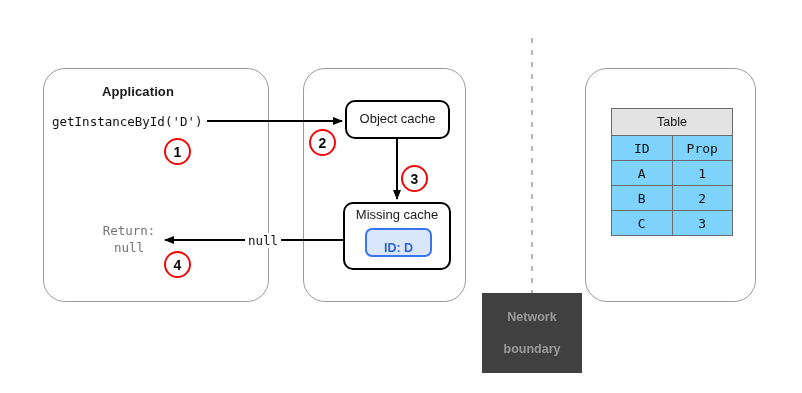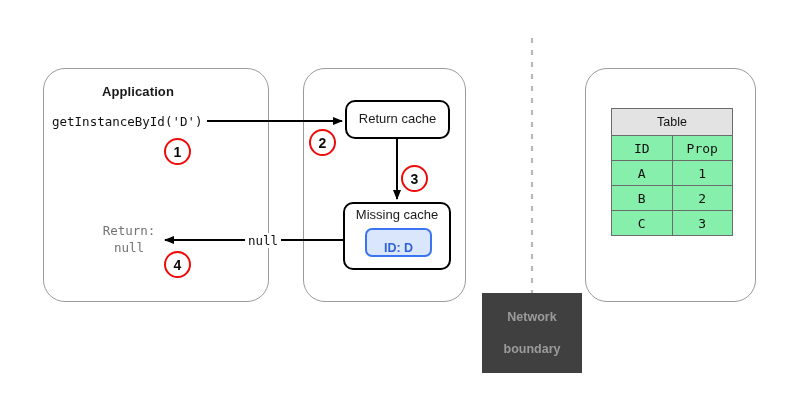--- a/index.html
+++ b/index.html
@@ -127,21 +127,21 @@
     line-height: 16px;
     background: #404040;
     white-space: pre-line;
   }
 
   
   .data-table {
     position: absolute;
     border-collapse: collapse;
     table-layout: fixed;
-    background: #86efac;
+    background: #7dd3fc;
   }
   .data-table td, .data-table th {
     border: 1.4px solid #6b6b6b;
     font-family: "DejaVu Sans Mono", "Liberation Mono", monospace;
     font-size: 13px;
     font-weight: normal;
     color: #111111;
     text-align: center;
     height: 24px;
     padding: 0;
@@ -190,21 +190,21 @@
   <div class="mono-text" style="left:52px; top:114px;">getInstanceById('D')</div>
 
   <div class="step-marker" style="left:164px; top:138px;">1</div>
 
   <div class="mono-center" style="left:90px; top:223px; width:78px;">Return:</div>
   <div class="mono-center" style="left:90px; top:240px; width:78px;">null</div>
 
   <div class="step-marker" style="left:164px; top:251px;">4</div>
 
   <div class="node-box" style="left:345px; top:100px; width:105px; height:39px;"></div>
-  <div class="node-label" style="left:345px; top:111px; width:105px;">Return cache</div>
+  <div class="node-label" style="left:345px; top:111px; width:105px;">Object cache</div>
 
   <div class="step-marker" style="left:309px; top:129px;">2</div>
 
   <div class="step-marker" style="left:401px; top:165px;">3</div>
 
   <div class="node-box" style="left:343px; top:202px; width:108px; height:68px;"></div>
   <div class="node-label" style="left:343px; top:207px; width:108px;">Missing cache</div>
   <div class="blue-box" style="left:365px; top:228px; width:67px; height:29px;">
     <span>ID: D</span>
   </div>

